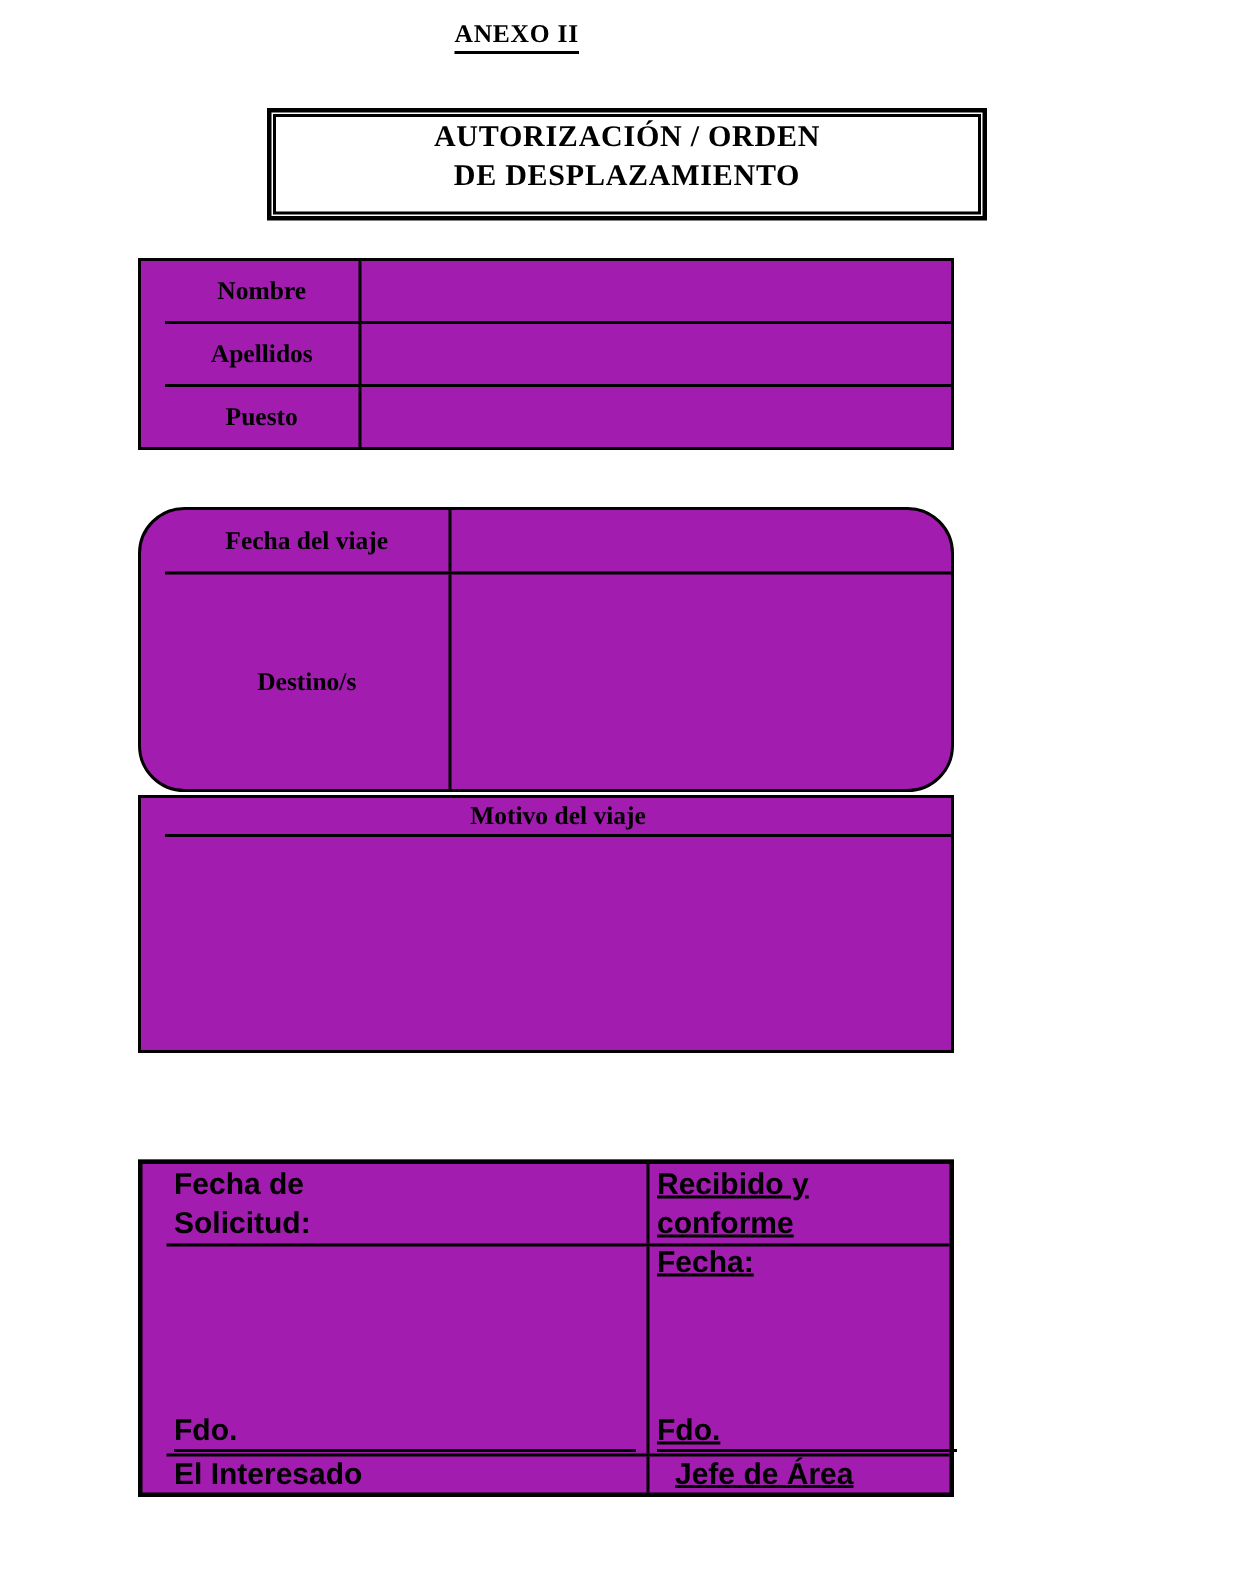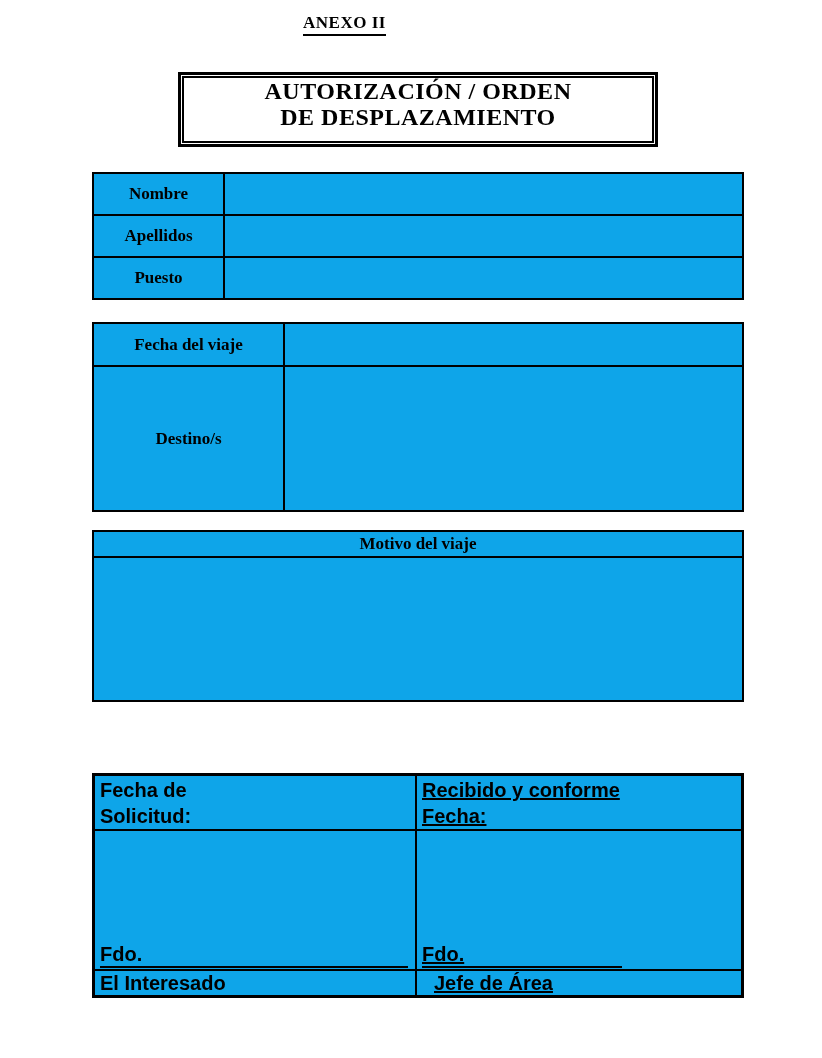--- a/index.html
+++ b/index.html
@@ -38,34 +38,35 @@
     height: 75px;
     border: 3px solid #000;
     box-sizing: border-box;
   }
   .title-box-inner {
     border: 2px solid #000;
     margin: 1px;
     height: calc(100% - 2px);
     box-sizing: border-box;
     text-align: center;
-    font-size: 24px;
+    font-size: 20px;
     line-height: 26px;
     letter-spacing: 0.5px;
     padding-top: 0px;
   }
 
   
   .tbl {
     position: absolute;
     left: 92px;
-    width: 652px;
+    width: 544px;
     border: 2px solid #000;
     box-sizing: border-box;
-    background: #0ea5e9;
+    background: #a21caf;
+    padding-left: 16px;
   }
   .t-row { display: flex; }
   .t-row + .t-row { border-top: 2px solid #000; }
   .lab {
     display: flex;
     align-items: center;
     justify-content: center;
     text-align: center;
     border-right: 2px solid #000;
     font-size: 17px;
@@ -73,21 +74,21 @@
     flex: 0 0 auto;
   }
   .val { flex: 1 1 auto; }
 
   
   .tbl-personal { top: 172px; }
   .tbl-personal .t-row { height: 40px; }
   .tbl-personal .lab { width: 131px; }
 
   
-  .tbl-trip { top: 322px; }
+  .tbl-trip { top: 338px; border-radius: 31px; }
   .tbl-trip .row-fecha { height: 41px; }
   .tbl-trip .row-destino { height: 143px; }
   .tbl-trip .lab { width: 191px; }
 
   
   .tbl-motivo { top: 530px; }
   .tbl-motivo .mot-header {
     height: 24px;
     text-align: center;
     font-size: 17px;

